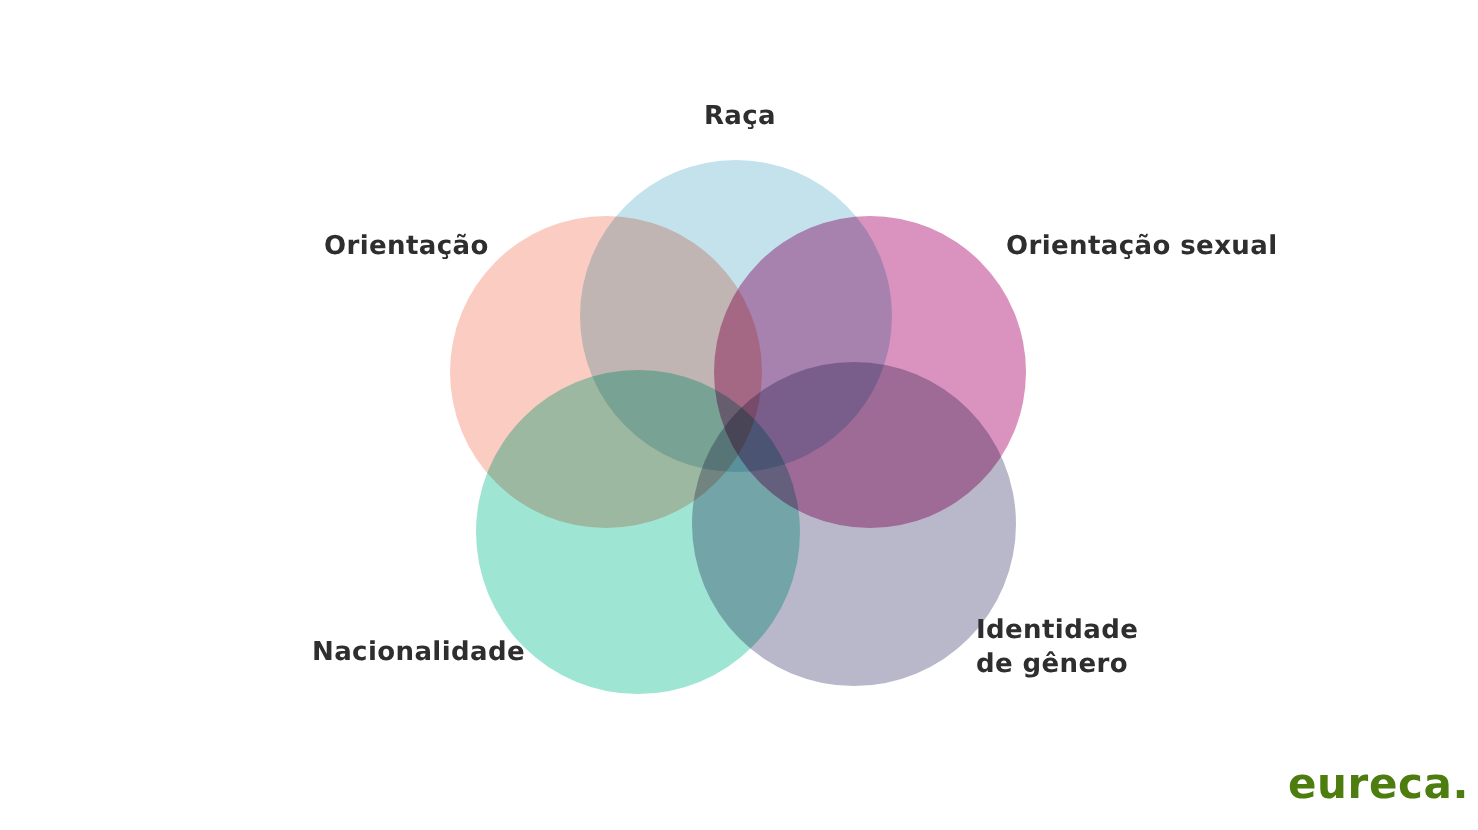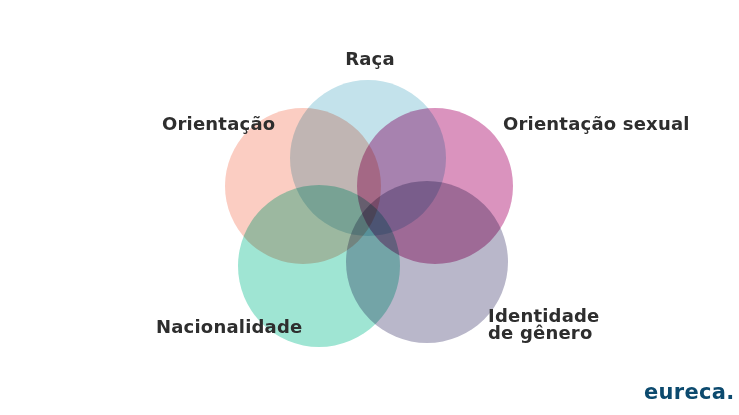--- a/index.html
+++ b/index.html
@@ -25,21 +25,21 @@
     mix-blend-mode: multiply;
   }
   .circle-raca          { left: 290px; top:  80px; width: 156px; height: 156px; }
   .circle-orientacao    { left: 357px; top: 108px; width: 156px; height: 156px; }
   .circle-identidade    { left: 346px; top: 181px; width: 162px; height: 162px; }
   .circle-nacionalidade { left: 238px; top: 185px; width: 162px; height: 162px; }
   .circle-deficiencia   { left: 225px; top: 108px; width: 156px; height: 156px; }
 
   .vlabel {
     position: absolute;
-    font-size: 18px;
+    font-size: 13px;
     font-weight: bold;
     color: #2e2e2e;
     letter-spacing: 0.2px;
     line-height: 17px;
     white-space: pre-line;
   }
   .label-raca          { left: 370px; top: 50px; transform: translateX(-50%); }
   .label-deficiencia   { left: 162px; top: 115px; }
   .label-orientacao    { left: 503px; top: 115px; text-align: center; }
   .label-nacionalidade { left: 156px; top: 318px; text-align: center; }
@@ -72,15 +72,15 @@
 
   <div class="vlabel label-deficiencia">Orientação</div>
 
   <div class="vlabel label-orientacao">Orientação sexual</div>
 
   <div class="vlabel label-nacionalidade">Nacionalidade</div>
 
   <div class="vlabel label-identidade">Identidade
 de gênero</div>
 
-  <div class="logo" style="color: #0c4a6e;">eureca.</div>
+  <div class="logo" style="color: #4d7c0f;">eureca.</div>
 
 </div>
 
 </body></html>

